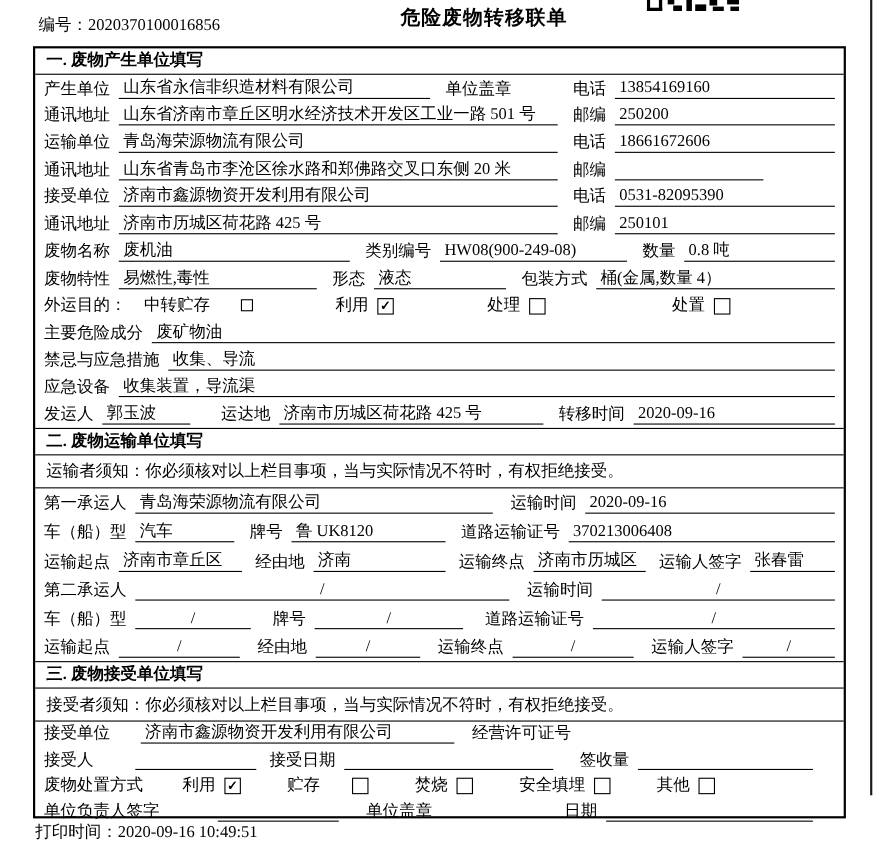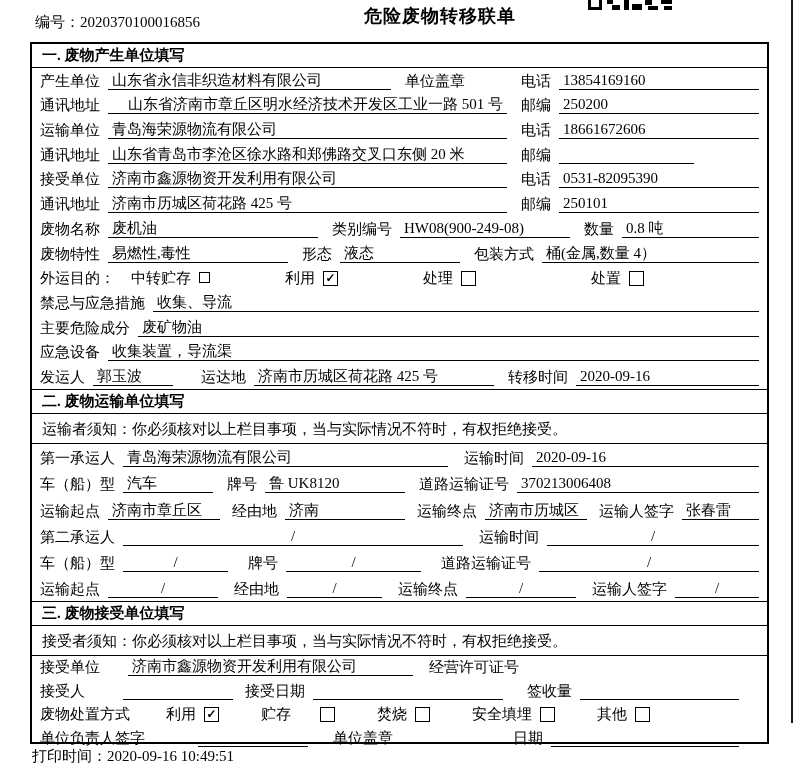--- a/index.html
+++ b/index.html
@@ -64,21 +64,21 @@
         <div class="sec-head">一. 废物产生单位填写</div>
         <div class="row">
           <span class="lbl">产生单位</span>
           <span class="val" style="width: 283px;">山东省永信非织造材料有限公司</span>
           <span class="plain" style="margin-left: 14px;">单位盖章</span>
           <span class="lbl" style="margin-left: auto;">电话</span>
           <span class="val" style="width: 200px;">13854169160</span>
         </div>
         <div class="row">
           <span class="lbl">通讯地址</span>
-          <span class="val" style="flex: 1 1 auto; text-align: right;">山东省济南市章丘区明水经济技术开发区工业一路 501 号</span>
+          <span class="val" style="flex: 1 1 auto;">山东省济南市章丘区明水经济技术开发区工业一路 501 号</span>
           <span class="lbl" style="margin-left: 14px;">邮编</span>
           <span class="val" style="width: 200px;">250200</span>
         </div>
         <div class="row">
           <span class="lbl">运输单位</span>
           <span class="val" style="flex: 1 1 auto;">青岛海荣源物流有限公司</span>
           <span class="lbl" style="margin-left: 14px;">电话</span>
           <span class="val" style="width: 200px;">18661672606</span>
         </div>
         <div class="row">
@@ -110,44 +110,44 @@
         <div class="row">
           <span class="lbl">废物特性</span>
           <span class="val" style="width: 180px;">易燃性,毒性</span>
           <span class="lbl" style="margin-left: 14px;">形态</span>
           <span class="val" style="width: 120px;">液态</span>
           <span class="lbl" style="margin-left: 14px;">包装方式</span>
           <span class="val" style="flex: 1 1 auto;">桶(金属,数量 4）</span>
         </div>
         <div class="row">
           <span class="lbl">外运目的：</span>
-          <span class="cbg" style="margin-left: 8px;">
+          <span class="cbg" style="margin-left: 8px; gap: 20px;">
             <span>中转贮存</span>
             <span class="cb cb-small"></span>
           </span>
           <span class="cbg" style="margin-left: 75px;">
             <span>利用</span>
             <span class="cb">✓</span>
           </span>
           <span class="cbg" style="margin-left: 85px;">
             <span>处理</span>
             <span class="cb"></span>
           </span>
           <span class="cbg" style="margin-left: 115px;">
             <span>处置</span>
             <span class="cb"></span>
           </span>
         </div>
         <div class="row">
+          <span class="lbl">主要危险成分</span>
+          <span class="val" style="flex: 1 1 auto;">废矿物油</span>
+        </div>
+        <div class="row">
           <span class="lbl">禁忌与应急措施</span>
           <span class="val" style="flex: 1 1 auto;">收集、导流</span>
-        </div>
-        <div class="row">
-          <span class="lbl">主要危险成分</span>
-          <span class="val" style="flex: 1 1 auto;">废矿物油</span>
         </div>
         <div class="row">
           <span class="lbl">应急设备</span>
           <span class="val" style="flex: 1 1 auto;">收集装置，导流渠</span>
         </div>
         <div class="row">
           <span class="lbl">发运人</span>
           <span class="val" style="width: 80px;">郭玉波</span>
           <span class="lbl" style="margin-left: 28px;">运达地</span>
           <span class="val" style="width: 240px;">济南市历城区荷花路 425 号</span>

